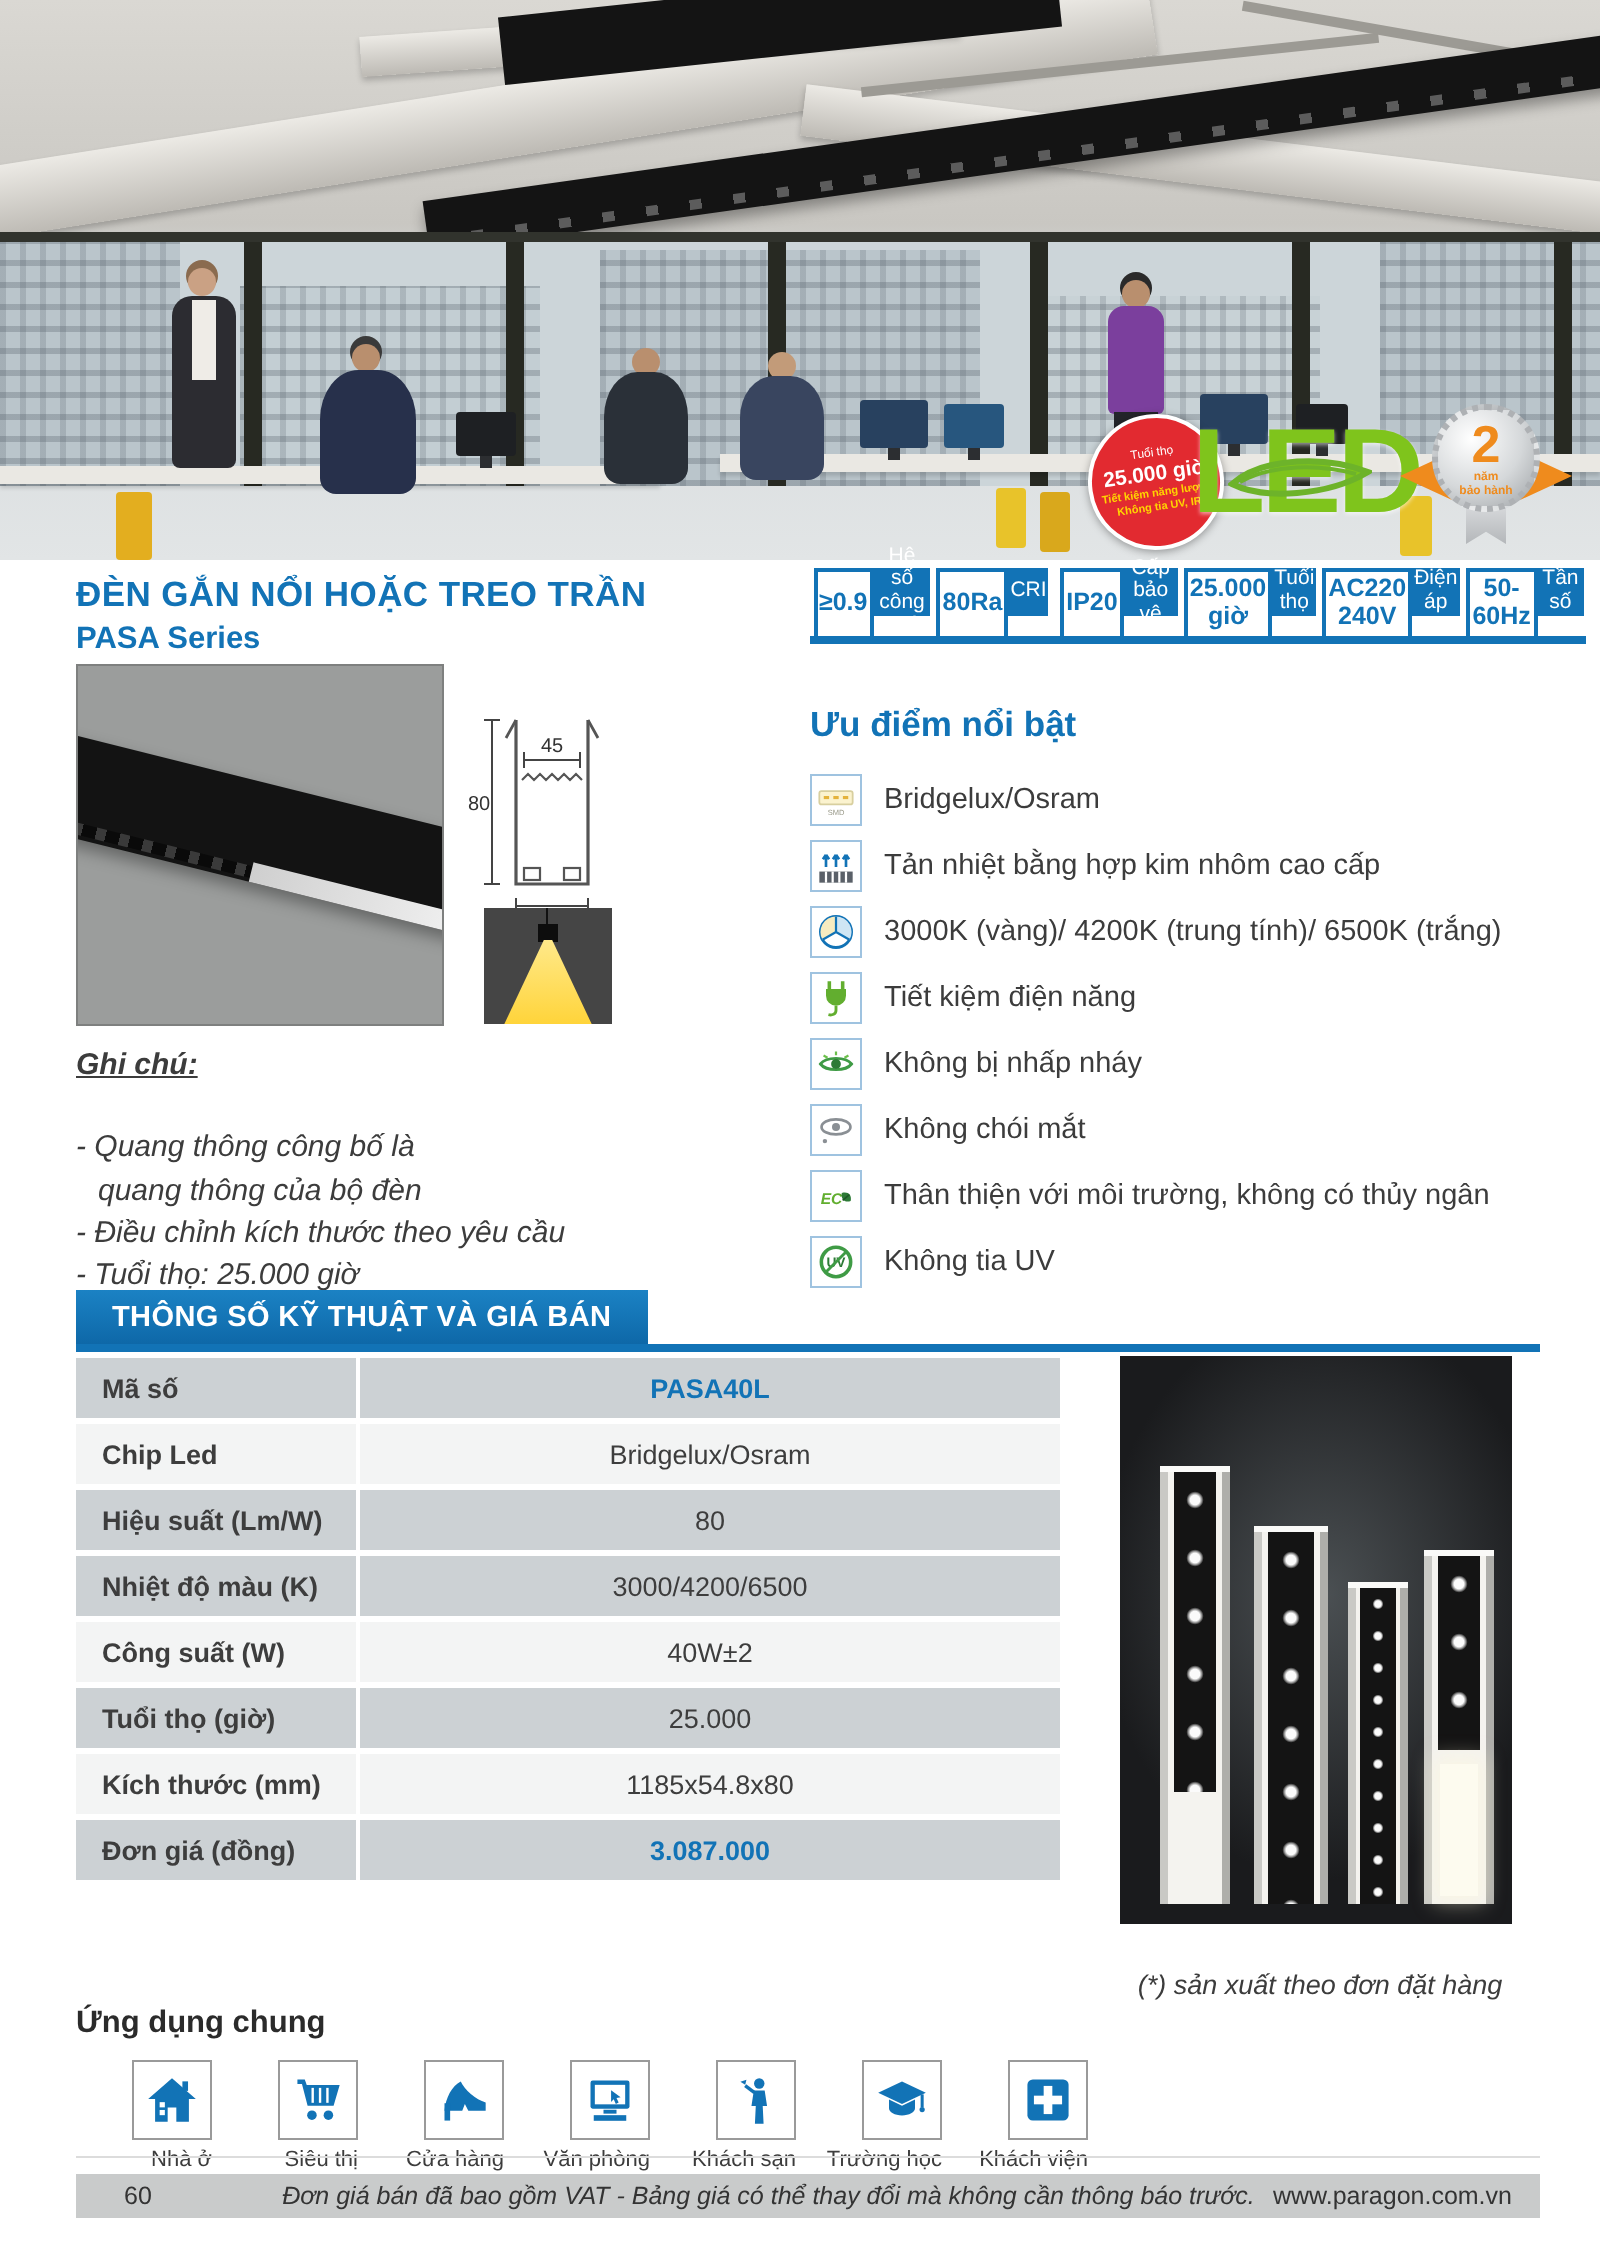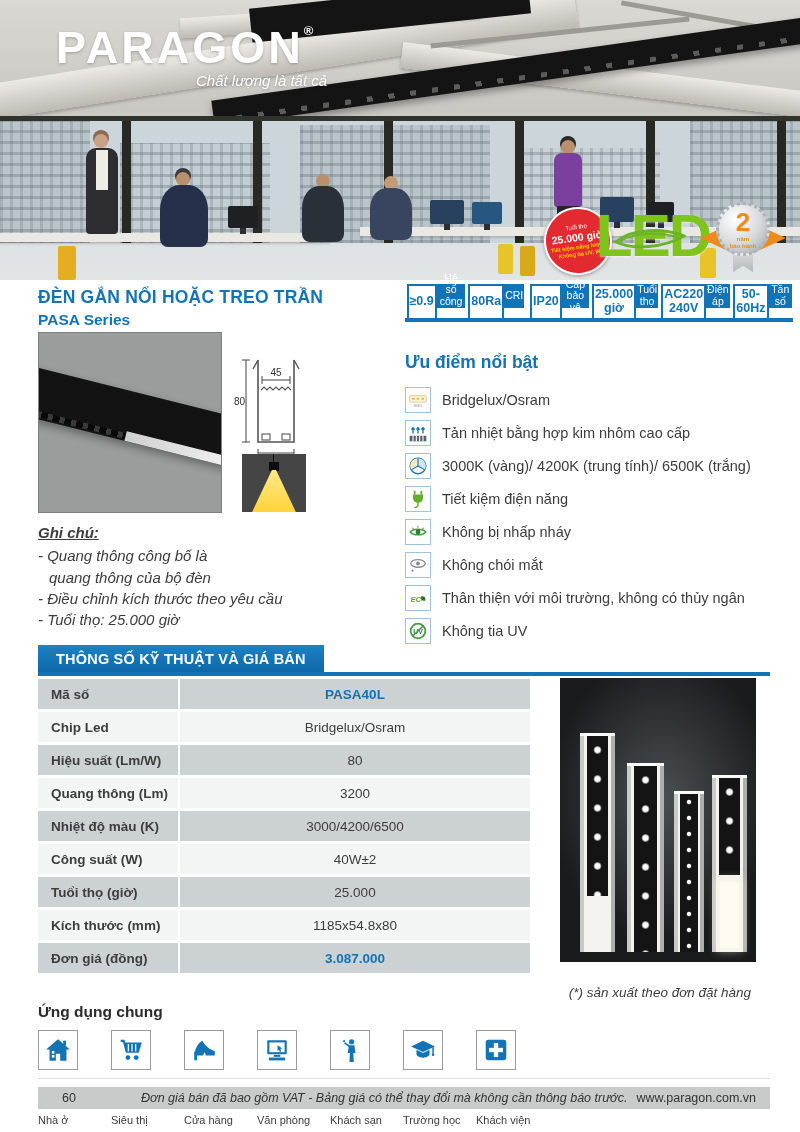--- a/index.html
+++ b/index.html
@@ -125,21 +125,21 @@
   .beam-box{position:absolute;left:204px;top:122px;width:64px;height:58px;background:#454545;overflow:hidden;}
   .beam-fixture{position:absolute;left:27px;top:8px;width:10px;height:9px;background:#0d0d0d;}
   .beam-wire{position:absolute;left:31px;top:0;width:1px;height:9px;background:#111;}
   .beam-cone{position:absolute;left:6px;top:16px;width:52px;height:42px;
     background:linear-gradient(180deg,#ffe98a,#ffd43a);
     clip-path:polygon(46% 0,54% 0,92% 100%,8% 100%);}
 
   
   .notes{position:absolute;left:38px;top:522px;width:350px;font-style:italic;font-size:15px;
     color:#3c3c3c;line-height:1.42;}
-  .notes-h{font-weight:bold;text-decoration:underline;margin-bottom:2px;}
+  .notes-h{font-weight:bold;text-decoration:underline;margin-bottom:20px;}
   .note-indent{padding-left:11px;}
 
   
   .features{position:absolute;left:405px;top:352px;width:382px;}
   .features-h{color:#1273b6;font-weight:bold;font-size:17.5px;margin-bottom:10px;}
   .f-row{display:flex;align-items:center;height:33px;}
   .f-ico{width:26px;height:26px;border:1px solid #9fc3e0;background:#fff;display:flex;
     align-items:center;justify-content:center;flex:0 0 26px;box-sizing:border-box;}
   .f-text{margin-left:11px;font-size:14.5px;color:#3c3c3c;}
 
@@ -175,21 +175,21 @@
   .pr4 .strip{height:56%;}
   .pr4 .glow{position:absolute;left:22%;width:56%;bottom:4px;height:38%;background:#fdfbef;
     box-shadow:0 0 10px 3px rgba(255,250,220,.5);}
   .photo2-caption{position:absolute;left:540px;top:985px;width:240px;text-align:center;
     font-style:italic;font-size:13.5px;color:#3c3c3c;}
 
   
   .apps{position:absolute;left:38px;top:1003px;width:732px;}
   .apps-h{font-weight:bold;font-size:15.5px;color:#2b2b2b;margin-bottom:9px;}
   .apps-row{display:flex;}
-  .app{width:68px;display:flex;flex-direction:column;align-items:flex-start;margin-right:5px;gap:40px;}
+  .app{width:68px;display:flex;flex-direction:column;align-items:flex-end;margin-right:5px;}
   .app-box{width:40px;height:40px;border:1px solid #9a9a9a;background:#fff;display:flex;
     align-items:center;justify-content:center;box-sizing:border-box;}
   .app-lab{font-size:11px;color:#3c3c3c;margin-top:4px;white-space:nowrap;}
 
   
   .divider{position:absolute;left:38px;top:1078px;width:732px;border-top:1px solid #dcdcdc;}
   .footerbar{position:absolute;left:38px;top:1087px;width:732px;height:22px;background:#c9cbcb;
     display:flex;align-items:center;font-size:12.5px;color:#333;}
   .fpage{margin-left:24px;width:70px;}
   .fdisc{flex:1;text-align:center;font-style:italic;}
@@ -246,24 +246,20 @@
         <div class="head"></div>
           <div class="body"></div>
           <div class="legs"></div>
       </div>
       <div class="stool s1"></div>
       <div class="stool s2"></div>
       <div class="stool s3"></div>
       <div class="stool s4"></div>
     </div>
 
-    <div class="logo">
-      <div class="logo-text"><span>PARAGON</span><span class="logo-reg">®</span></div>
-      <div class="logo-tag">Chất lượng là tất cả</div>
-    </div>
 
     <div class="badge-red">
       <div class="br1">Tuổi thọ</div>
       <div class="br2">25.000 giờ</div>
       <div class="br3">Tiết kiệm năng lượng</div>
       <div class="br4">Không tia UV, IR</div>
     </div>
 
     <div class="badge-led">
       <div class="led-text">LED</div>
@@ -468,24 +464,20 @@
       <div class="val val-blue">PASA40L</div>
     </div>
     <div class="tr row-w">
       <div class="lab">Chip Led</div>
       <div class="val">Bridgelux/Osram</div>
     </div>
     <div class="tr row-g">
       <div class="lab">Hiệu suất (Lm/W)</div>
       <div class="val">80</div>
     </div>
-    <div class="tr row-w">
-      <div class="lab">Quang thông (Lm)</div>
-      <div class="val">3200</div>
-    </div>
     <div class="tr row-g">
       <div class="lab">Nhiệt độ màu (K)</div>
       <div class="val">3000/4200/6500</div>
     </div>
     <div class="tr row-w">
       <div class="lab">Công suất (W)</div>
       <div class="val">40W±2</div>
     </div>
     <div class="tr row-g">
       <div class="lab">Tuổi thọ (giờ)</div>

